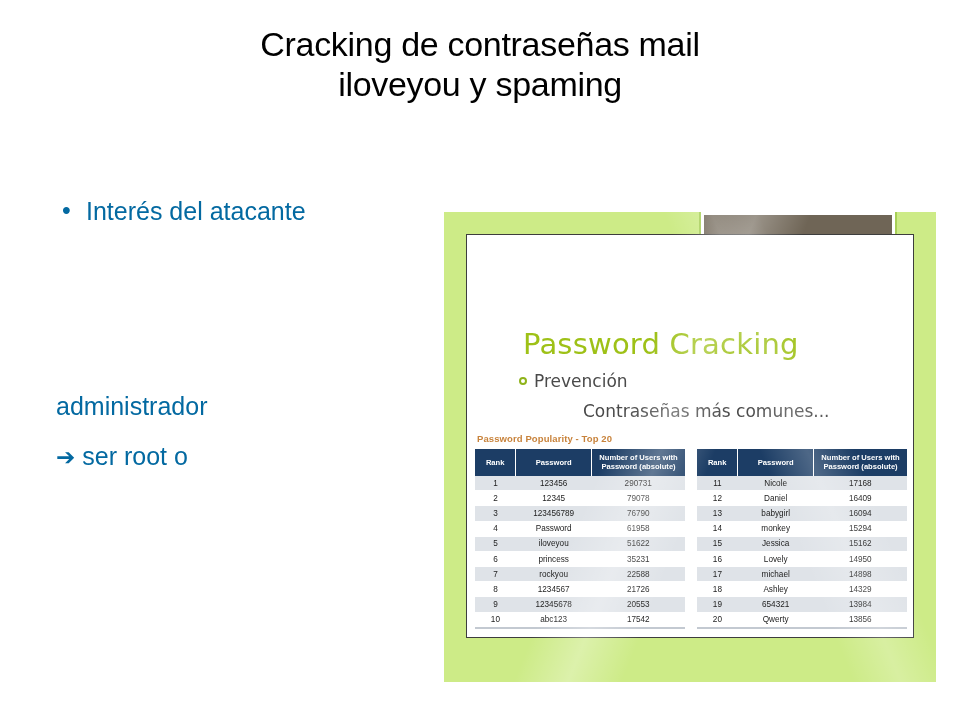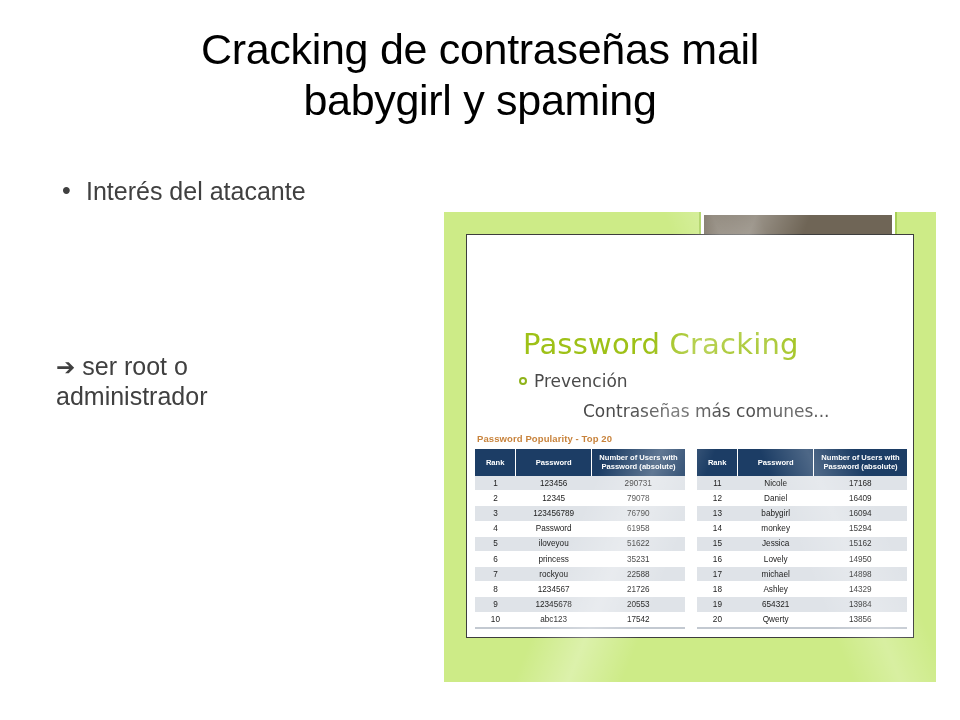--- a/index.html
+++ b/index.html
@@ -17,39 +17,40 @@
   }
 
   
   .slide-title {
     position: absolute;
     left: 0;
     top: 24px;
     width: 960px;
     text-align: center;
     font-family: "Liberation Sans", sans-serif;
-    font-size: 43px;
+    font-size: 34px;
     line-height: 1.18;
     font-weight: 400;
     color: #000000;
     letter-spacing: -0.3px;
   }
 
   
   .body-col {
     position: absolute;
     left: 56px;
     top: 176px;
     width: 370px;
   }
   .body-line {
     font-size: 25px;
     line-height: 1.22;
-    color: #404040;
+    color: #0369a1;
     white-space: pre-wrap;
+    margin-top: 20px;
   }
   .body-line.bulleted {
     padding-left: 30px;
     position: relative;
   }
   .body-line.bulleted::before {
     content: "\2022";
     position: absolute;
     left: 6px;
     top: -1px;
@@ -195,37 +196,37 @@
   .ptable tbody tr:last-child td { border-bottom: 2px solid #c3c9d1; }
   .col-rank { width: 19%; }
   .col-pw   { width: 36%; }
   .col-num  { width: 45%; }
 </style>
 </head>
 <body>
 
 <div class="slide-title">
   <div>Cracking de contraseñas mail</div>
-  <div>babygirl y spaming</div>
+  <div>iloveyou y spaming</div>
 </div>
 
 <div class="body-col">
 
   <div class="body-line bulleted">Interés del atacante</div>
 
   <div class="gap-a"></div>
 
 
   <div class="gap-b"></div>
 
 
   <div class="gap-c"></div>
 
+  <div class="body-line">administrador</div>
   <div class="body-line"><span class="arrow-glyph">➔</span><span> ser root o</span></div>
-  <div class="body-line">administrador</div>
 
 </div>
 
 <div class="picture">
 
   <div class="brown-tab"></div>
 
   <div class="sheet">
 
     <div class="pc-title">Password Cracking</div>

